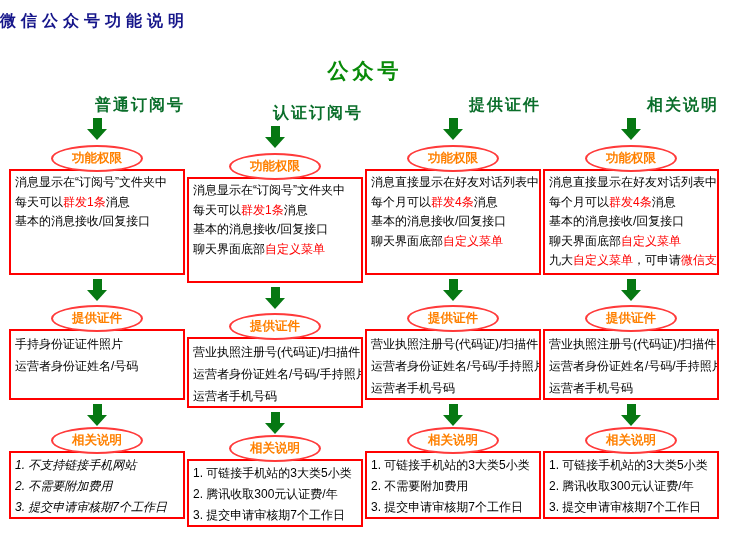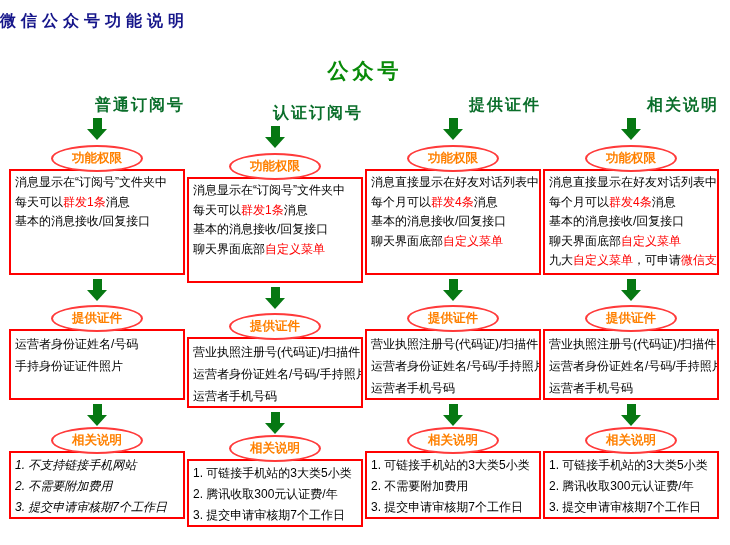--- a/index.html
+++ b/index.html
@@ -51,22 +51,22 @@
           <div class="line"><span>消息显示在“订阅号”文件夹中</span></div>
           <div class="line"><span>每天可以</span><span class="red">群发1条</span><span>消息</span></div>
           <div class="line"><span>基本的消息接收/回复接口</span></div>
         </div>
         <div class="arrow" style="top: 184px;">
           <div class="stem"></div>
           <div class="head"></div>
         </div>
         <div class="ellipse" style="top: 210px;">提供证件</div>
         <div class="box s1" style="top: 234px; height: 71px;">
+          <div class="line"><span>手持身份证证件照片</span></div>
           <div class="line"><span>运营者身份证姓名/号码</span></div>
-          <div class="line"><span>手持身份证证件照片</span></div>
         </div>
         <div class="arrow" style="top: 309px;">
           <div class="stem"></div>
           <div class="head"></div>
         </div>
         <div class="ellipse" style="top: 332px;">相关说明</div>
         <div class="box s2" style="top: 356px; height: 68px; font-style: italic;">
           <div class="line"><span>1. 不支持链接手机网站</span></div>
           <div class="line"><span>2. 不需要附加费用</span></div>
           <div class="line"><span>3. 提交申请审核期7个工作日</span></div>

